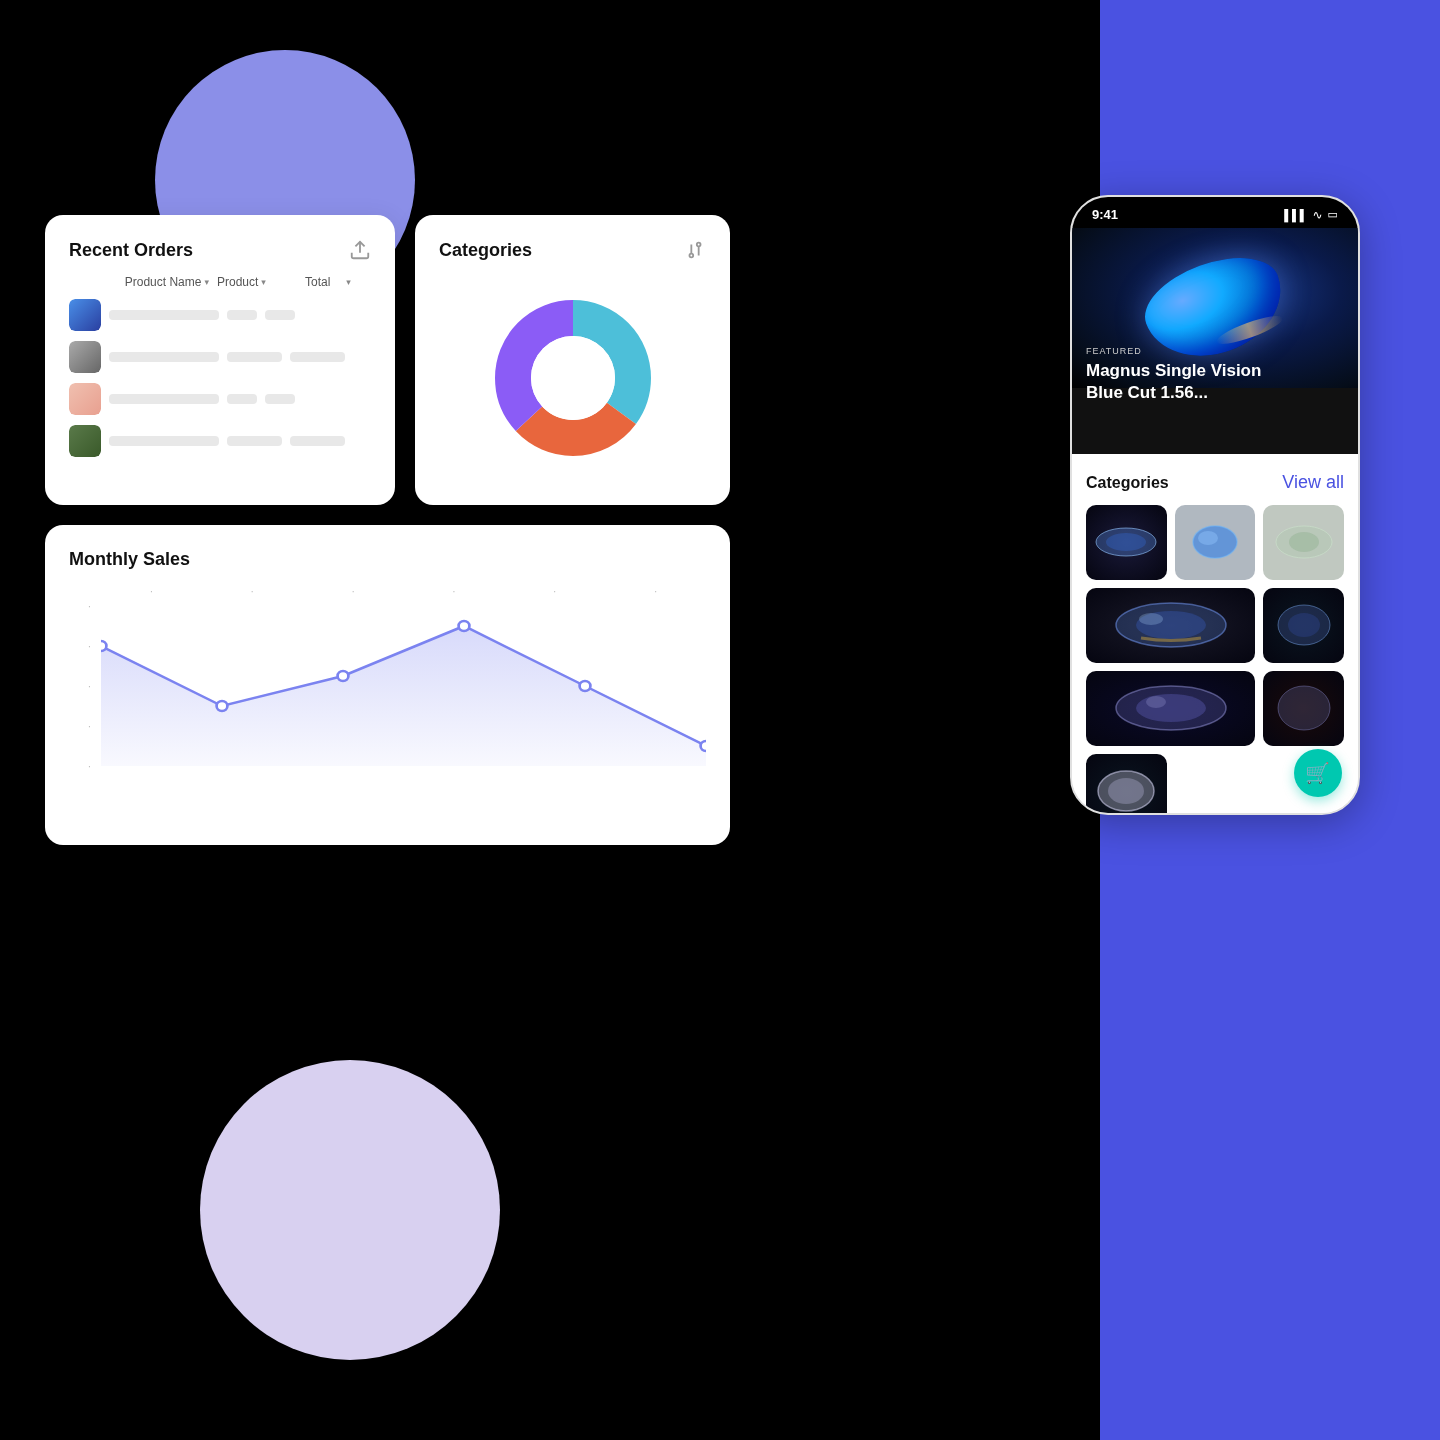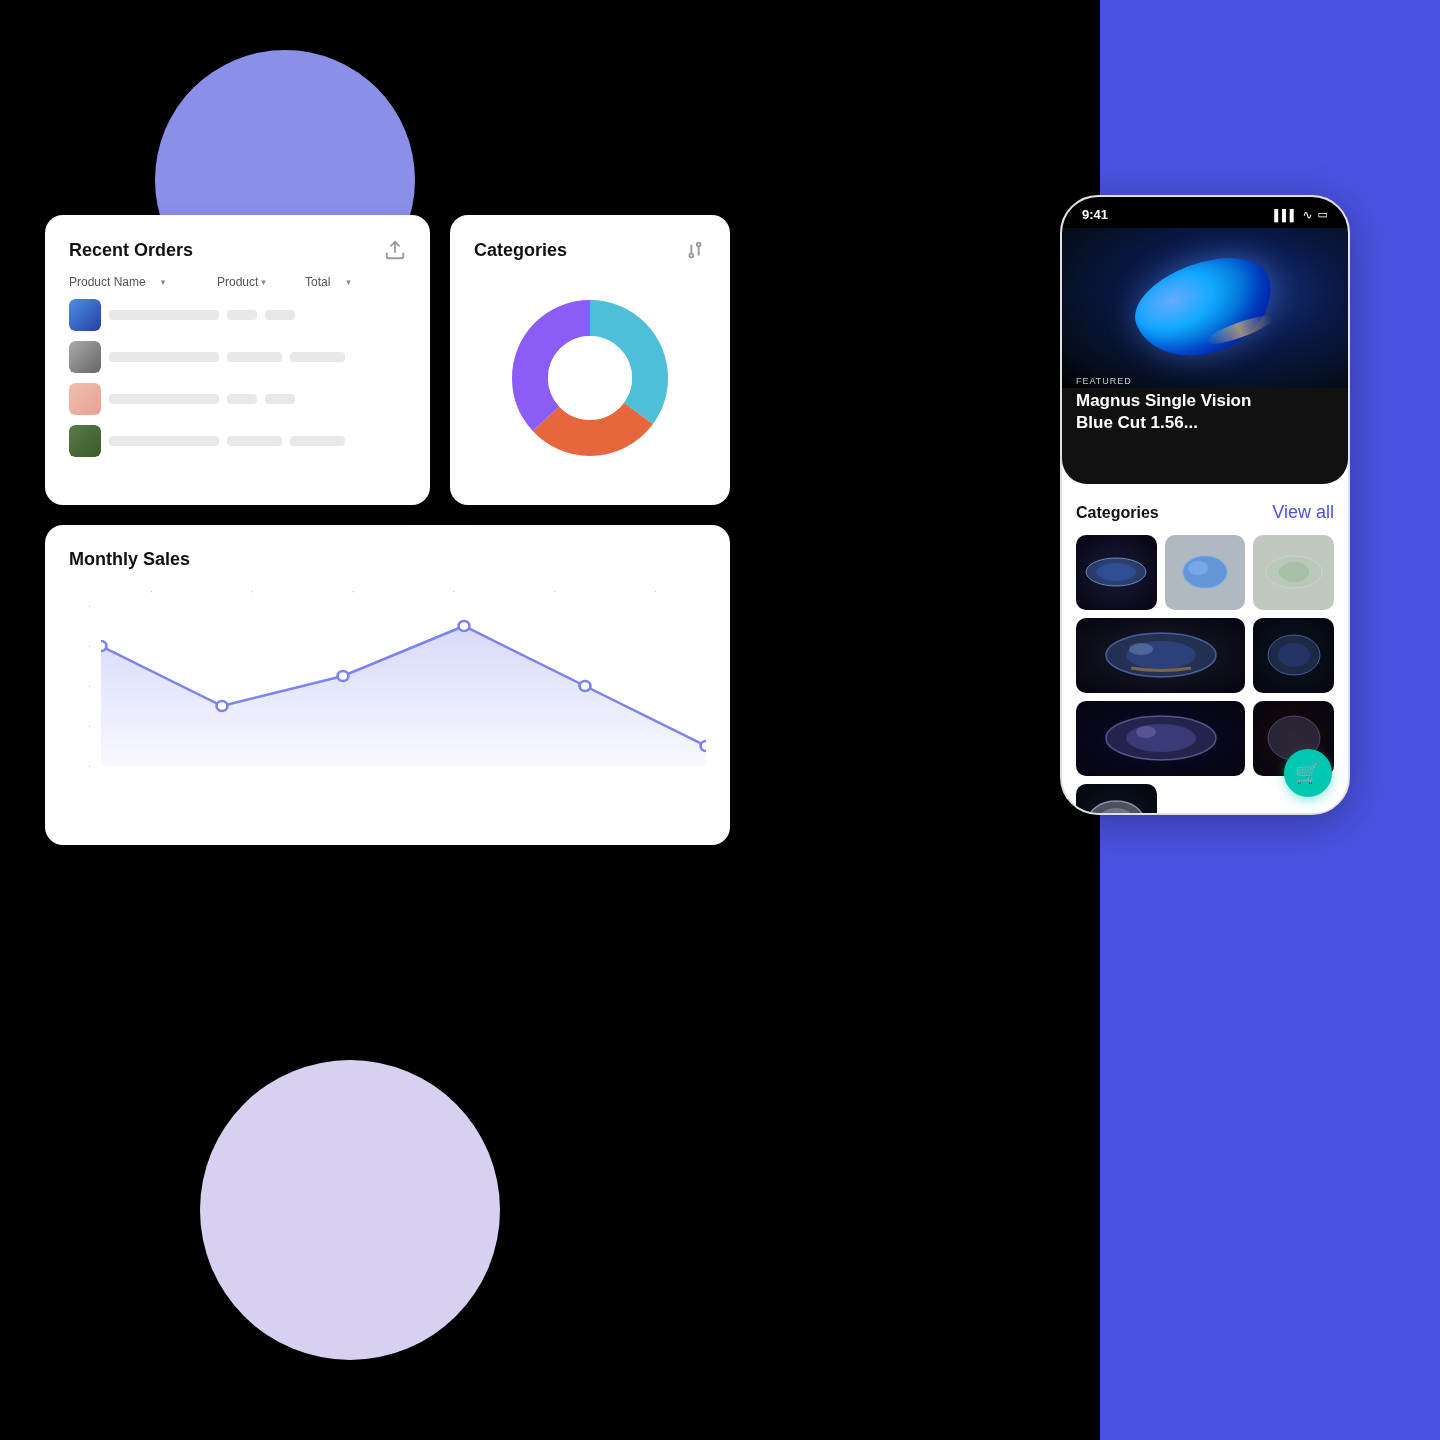--- a/index.html
+++ b/index.html
@@ -62,21 +62,21 @@
     }
 
     .card {
       background: #fff;
       border-radius: 18px;
       padding: 24px;
       box-shadow: 0 4px 24px rgba(0,0,0,0.10);
     }
 
     .card-orders {
-      width: 385px;
+      width: 350px;
       min-height: 290px;
     }
 
     .card-categories {
       flex: 1;
       min-height: 290px;
       display: flex;
       flex-direction: column;
     }
 
@@ -100,21 +100,21 @@
     }
 
     .table-headers {
       display: flex;
       gap: 8px;
       margin-bottom: 10px;
       font-size: 12px;
       color: #555;
     }
 
-    .th-product { width: 140px; display: flex; align-items: center; gap: 15px; }
+    .th-product { width: 140px; display: flex; align-items: center; gap: 3px; justify-content: flex-end; }
     .th-qty { width: 80px; display: flex; align-items: center; gap: 3px; }
     .th-total { width: 60px; display: flex; align-items: center; gap: 16px; }
     .th-arrow { font-size: 9px; color: #888; }
 
     .table-row {
       display: flex;
       align-items: center;
       gap: 8px;
       margin-bottom: 10px;
     }
@@ -196,21 +196,21 @@
       margin-left: 32px;
     }
     .x-label {
       font-size: 10px;
       color: #bbb;
     }
 
     
     .phone-wrapper {
       position: absolute;
-      right: 90px;
+      right: 80px;
       top: 195px;
       z-index: 5;
     }
 
     .phone {
       width: 290px;
       height: 620px;
       background: #fff;
       border-radius: 38px;
       overflow: hidden;
@@ -240,22 +240,21 @@
 
     .status-icon-bars, .status-icon-wifi, .status-icon-battery {
       color: #fff;
       font-size: 11px;
     }
 
     .phone-featured {
       background: #111;
       padding: 0;
       position: relative;
-      height: 256px;
-      border-radius: 25px;
+      height: 226px;
     }
 
     .featured-img {
       width: 100%;
       height: 160px;
       background: radial-gradient(ellipse at 60% 40%, #1a3a8a 0%, #0a1a4a 40%, #050d1a 80%, #000 100%);
       display: flex;
       align-items: center;
       justify-content: center;
       overflow: hidden;

